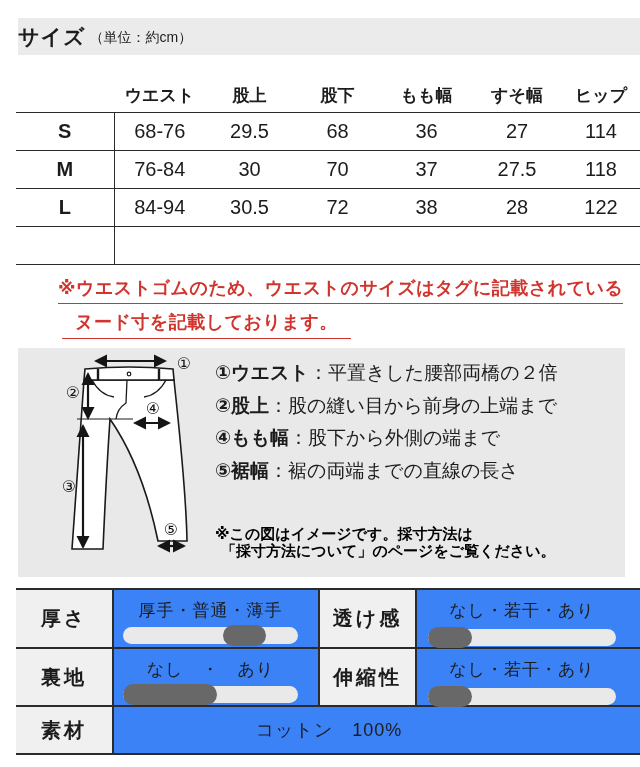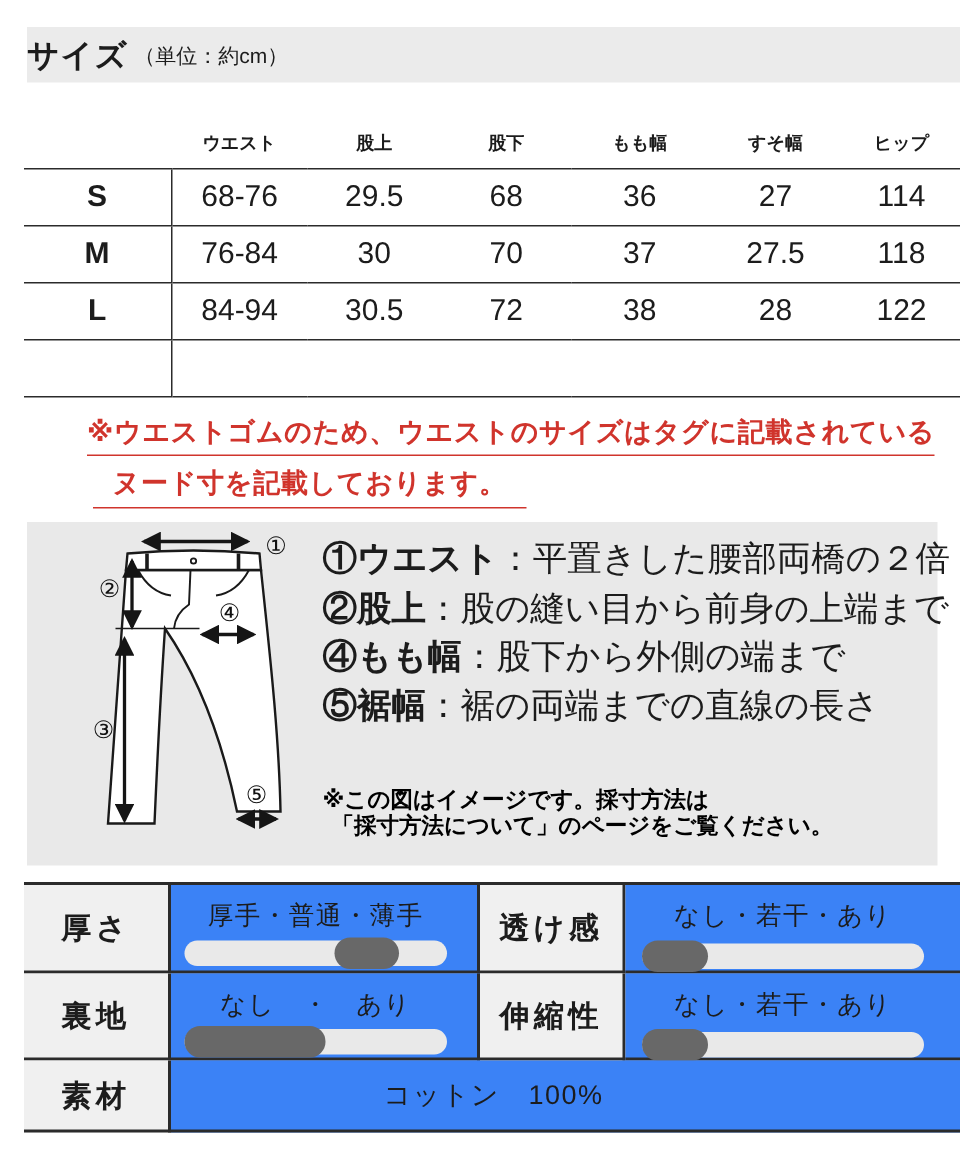--- a/index.html
+++ b/index.html
@@ -10,37 +10,37 @@
   .hdr { position:absolute; left:18px; top:18px; width:622px; height:37px; background:#ebebeb;
          display:flex; align-items:center; padding-left:0; }
   .hdr-title { font-size:21px; font-weight:bold; letter-spacing:1px; }
   .hdr-unit { font-size:14px; margin-left:4px; margin-top:3px; }
 
   
   table.size { position:absolute; left:16px; top:83px; width:624px; border-collapse:collapse; table-layout:fixed; }
   table.size col.c0{width:98px} table.size col.c1{width:91px} table.size col.c2{width:89px}
   table.size col.c3{width:87px} table.size col.c4{width:91px} table.size col.c5{width:90px} table.size col.c6{width:78px}
   table.size th, table.size td { text-align:center; vertical-align:middle; font-weight:normal; }
-  table.size thead th { height:29px; font-size:12px; font-weight:bold; border-bottom:1.5px solid #2b2b2b; padding-bottom:4px; }
+  table.size thead th { height:29px; font-size:17px; font-weight:bold; border-bottom:1.5px solid #2b2b2b; padding-bottom:4px; }
   table.size tbody tr { height:38px; }
   table.size tbody th { font-size:20px; font-weight:bold; border-bottom:1.5px solid #2b2b2b; }
   table.size tbody td { font-size:20px; border-bottom:1.5px solid #2b2b2b; }
   table.size tbody td.first { border-left:1.5px solid #2b2b2b; }
   table.size tr.empty th, table.size tr.empty td { border-bottom:1.5px solid #2b2b2b; }
 
   
   .waist-note { position:absolute; left:58px; top:276px; width:575px; color:#d0342c; font-weight:bold; font-size:18px; }
   .wn1 { position:absolute; left:0; top:0; display:inline-block; border-bottom:1.5px solid #d0342c; padding-bottom:3px; letter-spacing:0.5px; }
   .wn2 { position:absolute; left:4px; top:34px; display:inline-block; border-bottom:1.5px solid #d0342c; padding:0 13px 4px 13px; letter-spacing:0.5px; }
 
   
   .guide { position:absolute; left:18px; top:348px; width:607px; height:229px; background:#e9e9e9; }
   .pants { position:absolute; left:22px; top:5px; }
   .guide-text { position:absolute; left:197px; top:9px; width:405px; }
-  .g-line { font-size:23px; line-height:32.5px; white-space:nowrap;font-family:Liberation Serif, serif; }
+  .g-line { font-size:19px; line-height:32.5px; white-space:nowrap; }
   .g-line b { font-weight:bold; }
   .g-note { position:absolute; left:197px; top:177px; color:#000000; font-weight:bold; font-size:15px; line-height:17px; }
   .g-note .gn2 { padding-left:6px; }
 
   
   .spec { position:absolute; left:16px; top:588px; width:624px; height:165px;
           display:grid; grid-template-columns:98px 206px 97px 223px; grid-template-rows:59px 58px 48px;
           border-top:2px solid #2b2b2b; }
   .cell { border-bottom:2px solid #2b2b2b; position:relative; background:#3b82f6; }
   .lbl { background:#f0f0f0; border-right:2px solid #2b2b2b; display:flex; align-items:center; justify-content:center;

